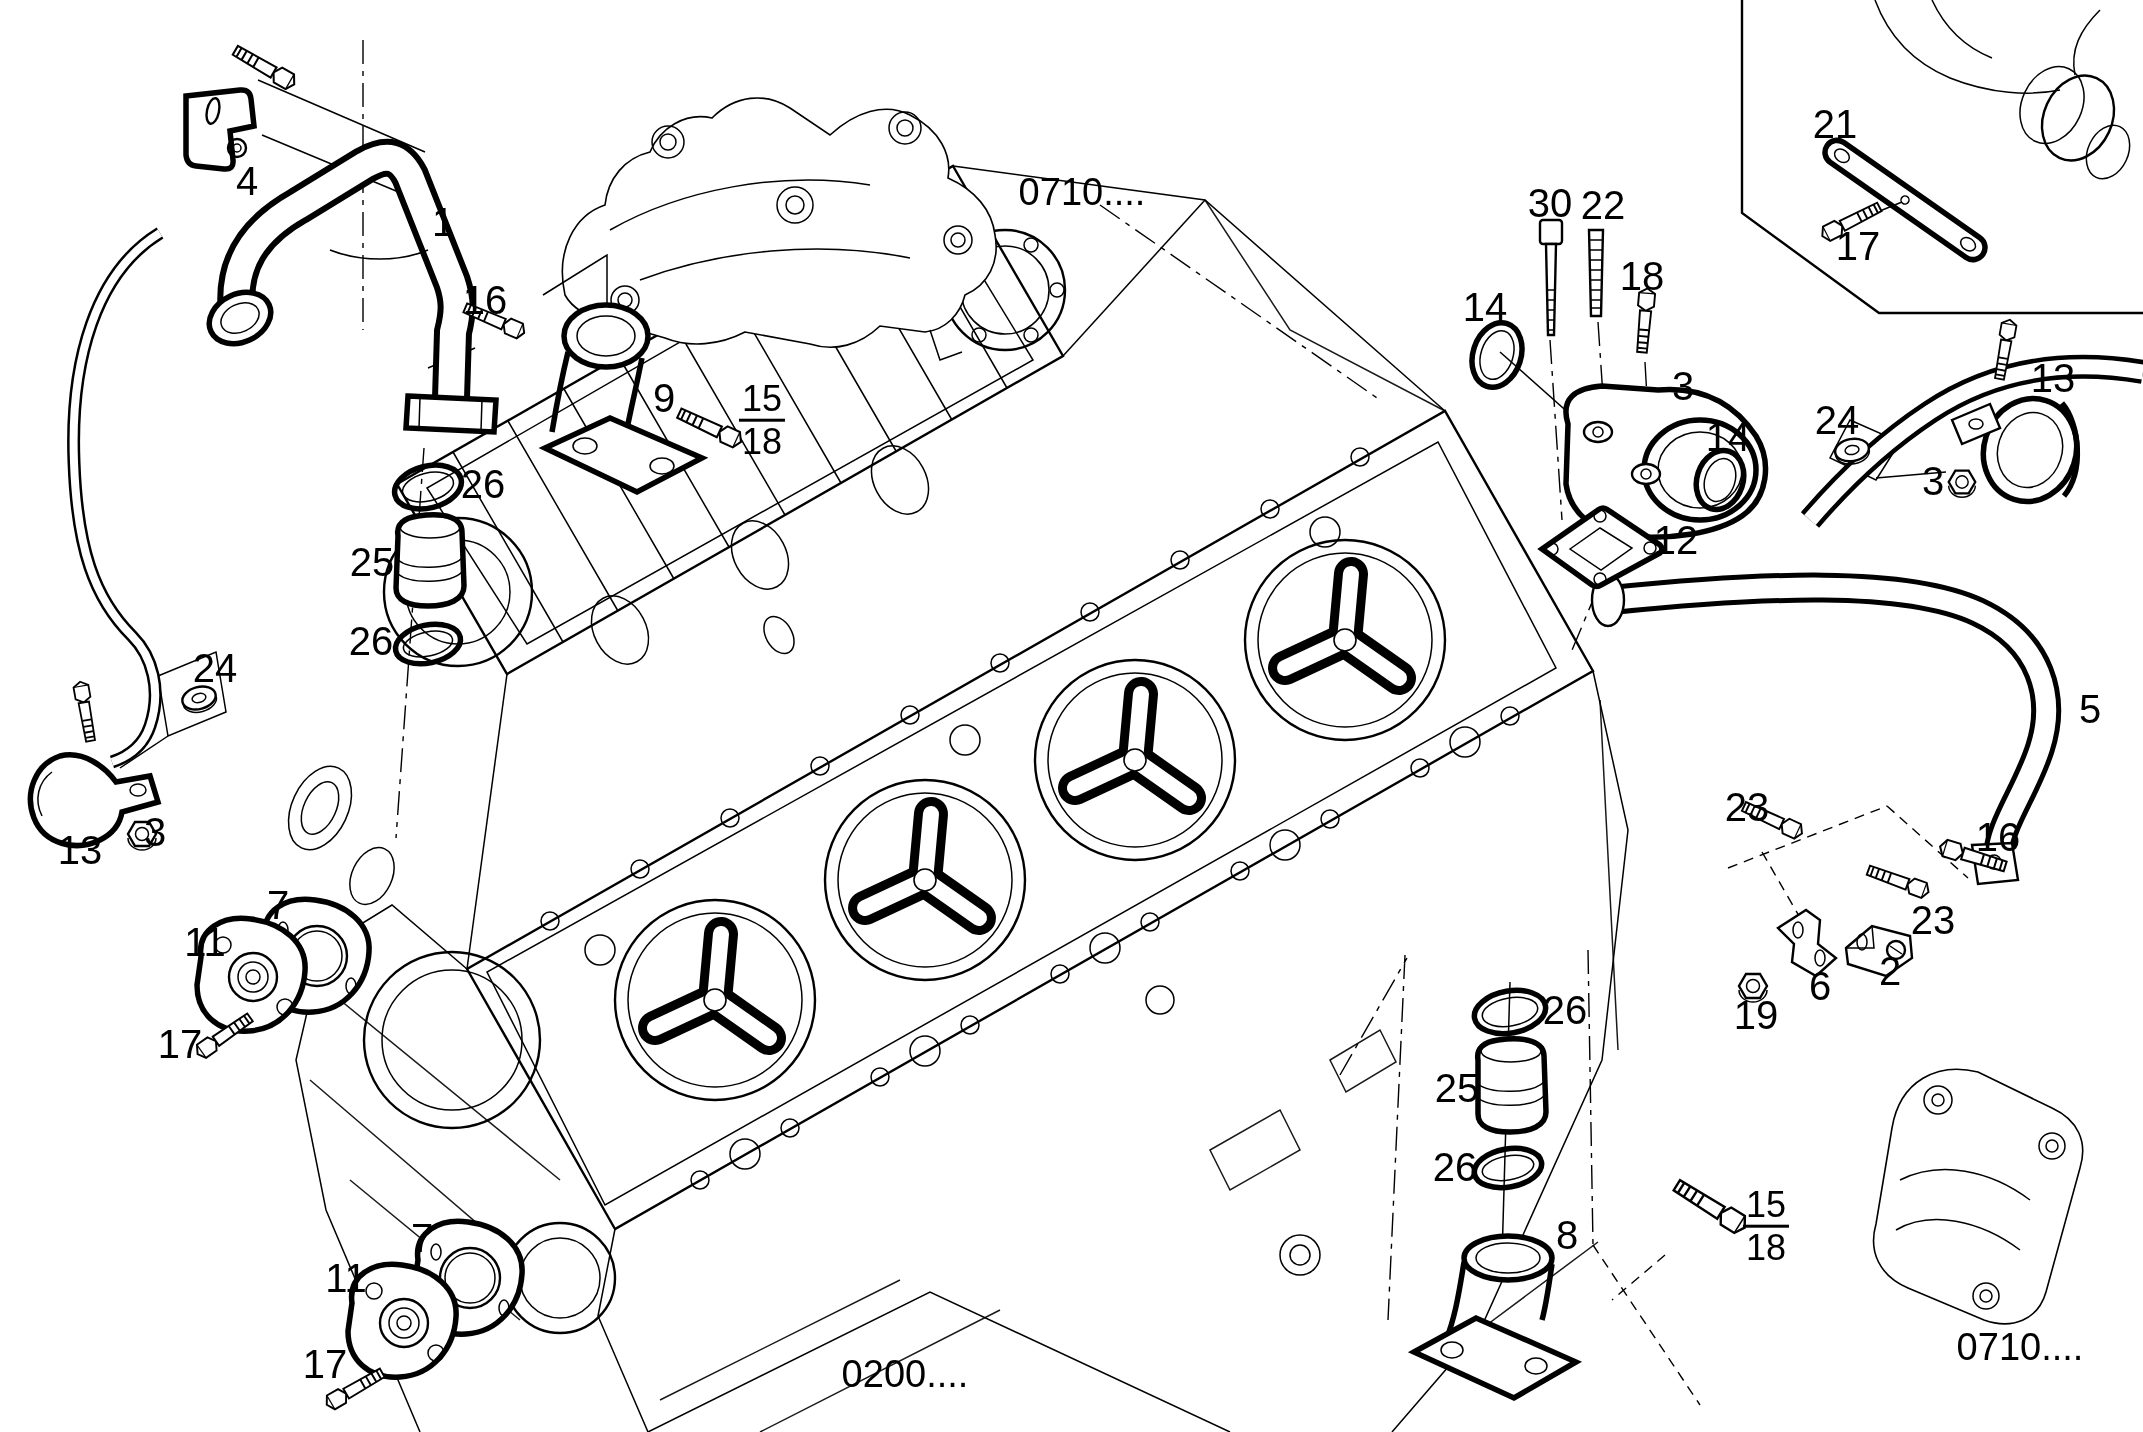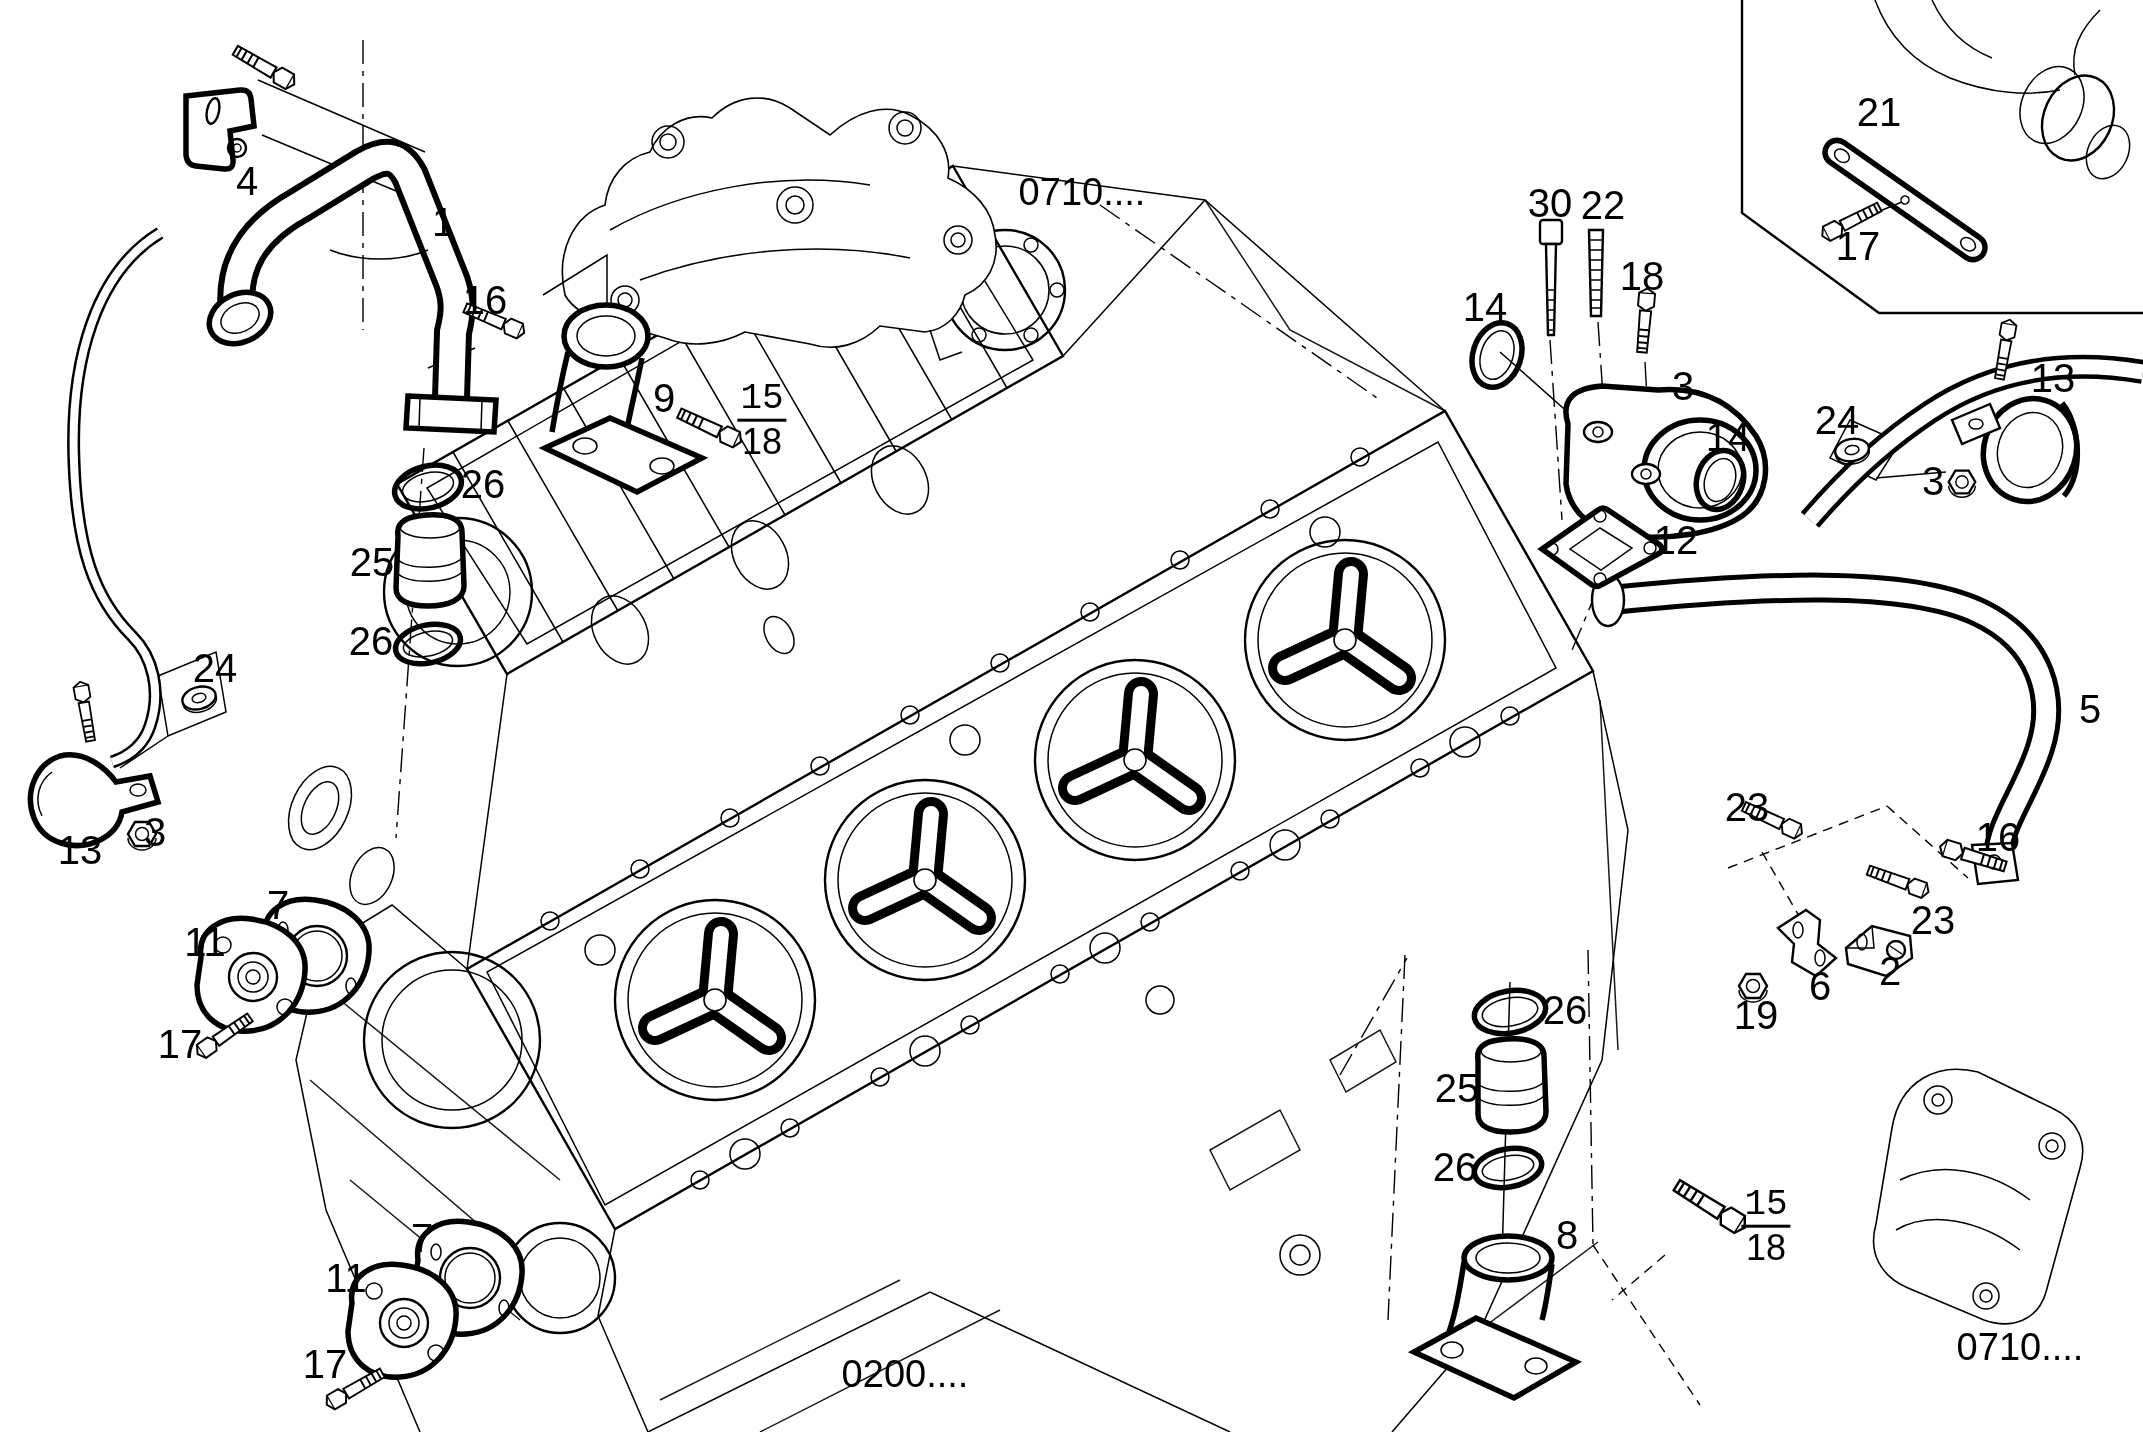--- a/index.html
+++ b/index.html
@@ -5,21 +5,21 @@
   html,body{margin:0;padding:0;background:#888;}
   .stage{position:relative;width:2143px;height:1432px;background:#fff;overflow:hidden;
          font-family:"Liberation Sans", sans-serif;}
   .stage svg{position:absolute;left:0;top:0;}
   #labels{position:absolute;left:0;top:0;width:100%;height:100%;pointer-events:none;}
   .callout{position:absolute;transform:translate(-50%,-50%);font-size:40px;color:#000;
            white-space:nowrap;line-height:1;}
   .ref{position:absolute;transform:translate(-50%,-50%);font-size:38px;color:#000;white-space:nowrap;}
   .fraction{position:absolute;transform:translate(-50%,-50%);text-align:center;font-size:36px;
             line-height:1.05;color:#000;}
-  .fraction .top{display:block;border-bottom:3px solid #000;padding:0 3px 1px 3px;font-family:Liberation Mono, monospace;}
+  .fraction .top{display:block;border-bottom:3px solid #000;padding:0 3px 1px 3px;}
   .fraction .bot{display:block;padding-top:1px;}
   
   .s1{stroke:#000;stroke-width:1.5;fill:none}
   .s2{stroke:#000;stroke-width:2.4;fill:none}
   .s3{stroke:#000;stroke-width:5.5;fill:none}
   .fb{fill:#fff;stroke:#000;stroke-width:5.5}
   .fb2{fill:#fff;stroke:#000;stroke-width:2.4}
   .fb1{fill:#fff;stroke:#000;stroke-width:1.6}
   .dd{stroke:#000;stroke-width:1.4;fill:none;stroke-dasharray:24 7 5 7}
   .da{stroke:#000;stroke-width:1.4;fill:none;stroke-dasharray:10 7}
@@ -433,21 +433,21 @@
       <div class="callout" style="left: 247px; top: 181px;">4</div>
       <div class="callout" style="left: 443px; top: 222px;">1</div>
       <div class="callout" style="left: 485px; top: 300px;">16</div>
       <div class="callout" style="left: 664px; top: 398px;">9</div>
       <div class="callout" style="left: 1550px; top: 203px;">30</div>
       <div class="callout" style="left: 1603px; top: 205px;">22</div>
       <div class="callout" style="left: 1642px; top: 276px;">18</div>
       <div class="callout" style="left: 1485px; top: 307px;">14</div>
       <div class="callout" style="left: 1683px; top: 386px;">3</div>
       <div class="callout" style="left: 1728px; top: 437px;">14</div>
-      <div class="callout" style="left: 1835px; top: 112px; margin-left: 44px;">21</div>
+      <div class="callout" style="left: 1835px; top: 124px;">21</div>
       <div class="callout" style="left: 1858px; top: 246px;">17</div>
       <div class="callout" style="left: 2053px; top: 378px;">13</div>
       <div class="callout" style="left: 1837px; top: 420px;">24</div>
       <div class="callout" style="left: 1933px; top: 481px;">3</div>
       <div class="callout" style="left: 1676px; top: 540px;">12</div>
       <div class="callout" style="left: 2090px; top: 709px;">5</div>
       <div class="callout" style="left: 215px; top: 668px;">24</div>
       <div class="callout" style="left: 80px; top: 850px;">13</div>
       <div class="callout" style="left: 155px; top: 832px;">3</div>
       <div class="callout" style="left: 278px; top: 905px;">7</div>

